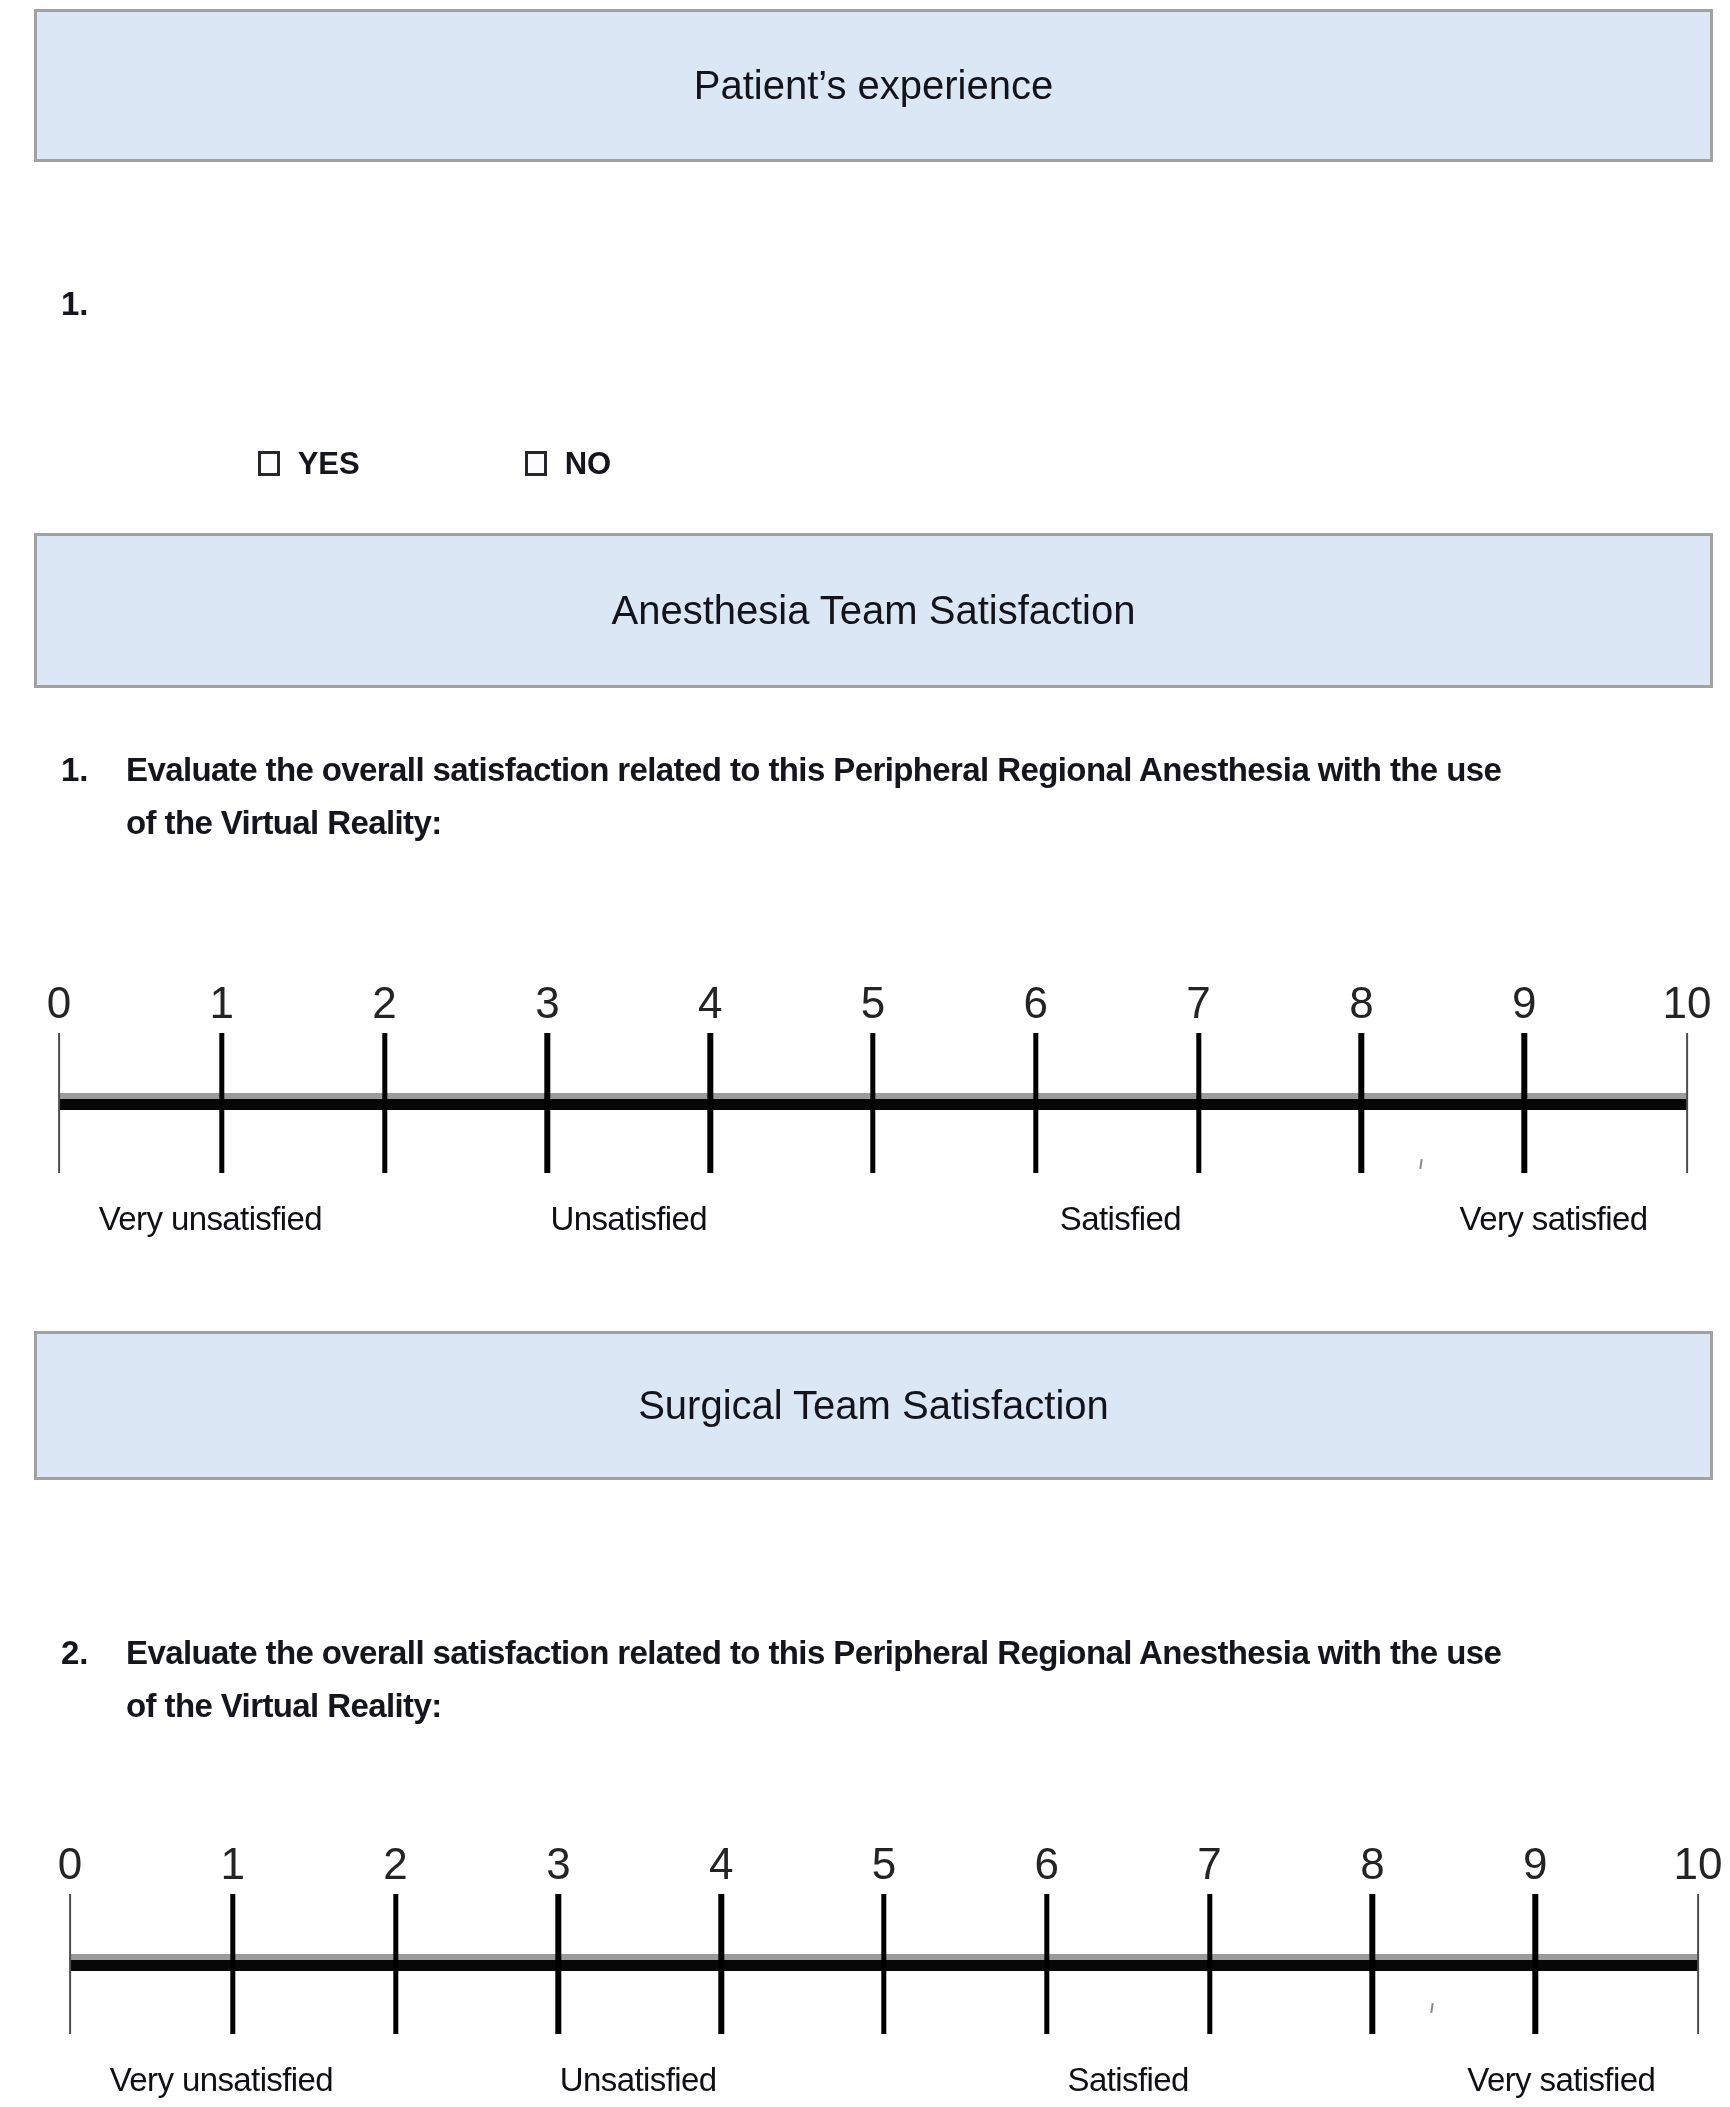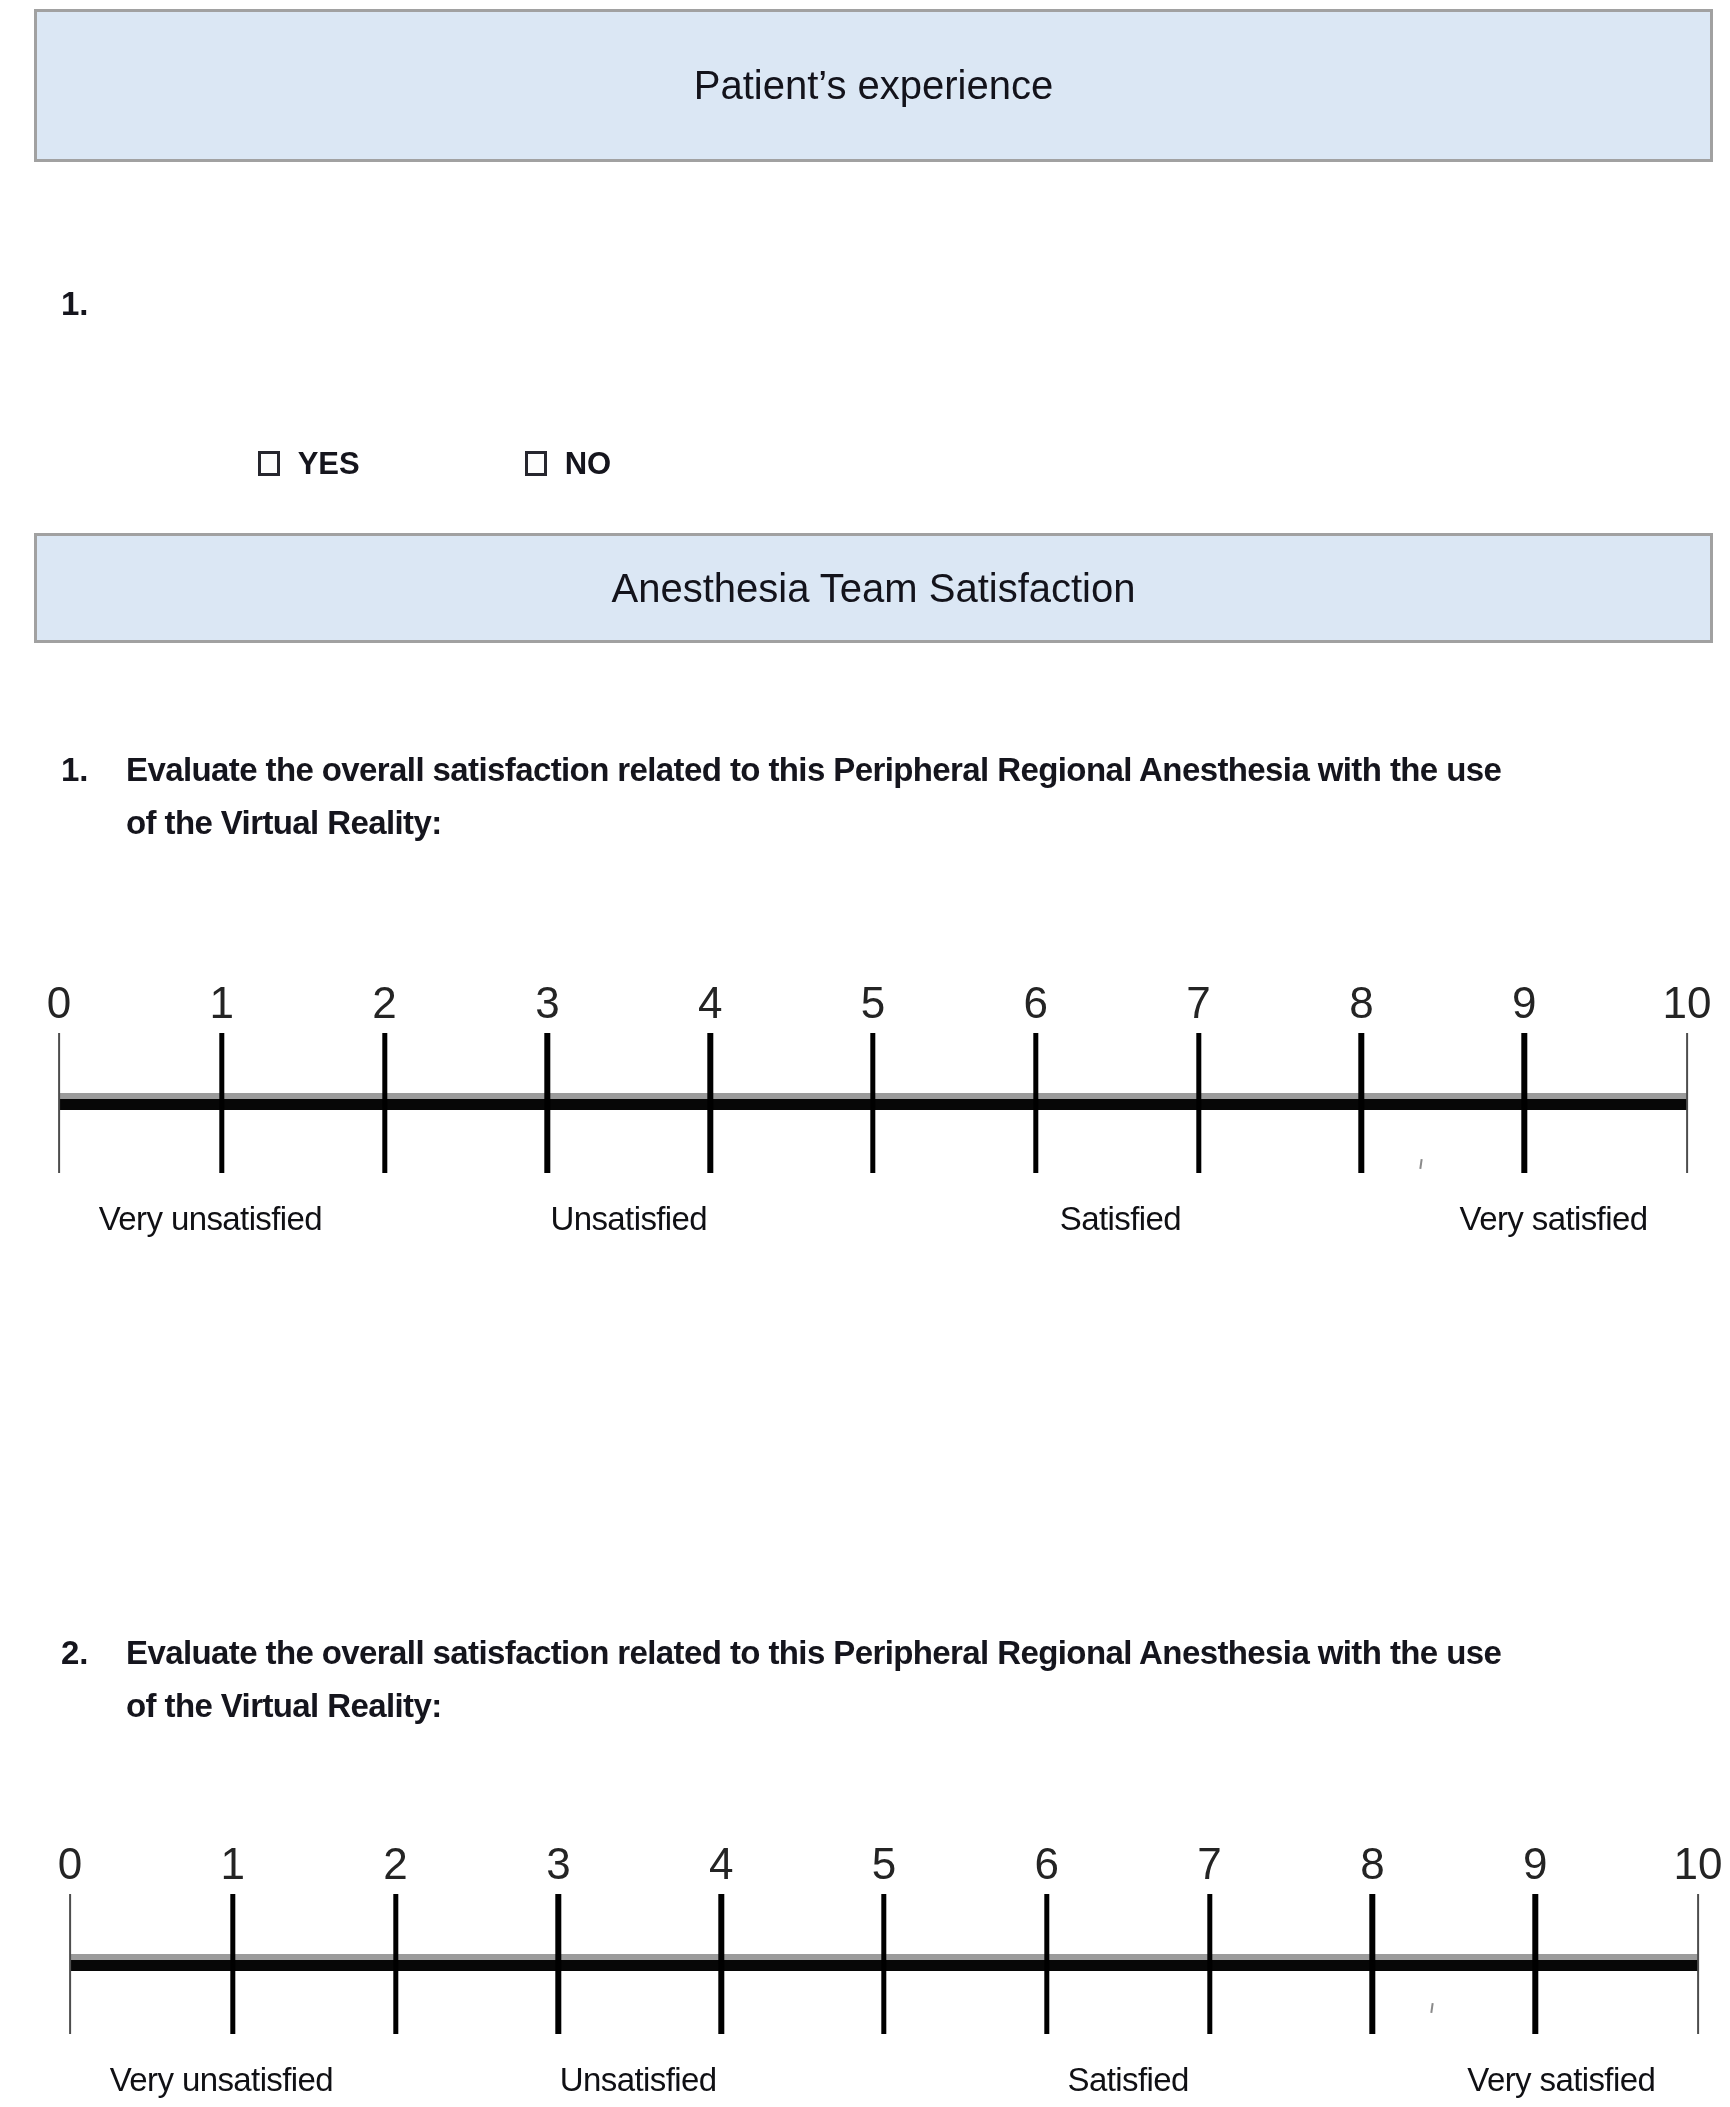--- a/index.html
+++ b/index.html
@@ -66,21 +66,21 @@
 
   <div class="opt" style="left:258px;top:444px;">
     <span class="cb"></span>
     <span class="opt-label">YES</span>
   </div>
   <div class="opt" style="left:525px;top:444px;">
     <span class="cb"></span>
     <span class="opt-label">NO</span>
   </div>
 
-  <section class="hdr" style="top:533px;height:110px;">
+  <section class="hdr" style="top:533px;height:155px;">
     <span class="hdr-title">Anesthesia Team Satisfaction</span>
   </section>
 
   <div class="q" style="top:743px;">
     <span class="q-num">1.</span>
     <div class="q-lines">
       <div class="q-line">Evaluate the overall satisfaction related to this Peripheral Regional Anesthesia with the use</div>
       <div class="q-line">of the Virtual Reality:</div>
     </div>
   </div>
@@ -116,20 +116,23 @@
       </div>
     <div class="anchors">
         <div class="anchor" style="left: 9.3%;">Very unsatisfied</div>
         <div class="anchor" style="left: 35%;">Unsatisfied</div>
         <div class="anchor" style="left: 65.2%;">Satisfied</div>
         <div class="anchor" style="left: 91.8%;">Very satisfied</div>
       </div>
     <span class="artifact" style="top:182px;"></span>
   </figure>
 
+  <section class="hdr" style="top:1331px;height:149px;">
+    <span class="hdr-title">Surgical Team Satisfaction</span>
+  </section>
 
   <div class="q" style="top:1626px;">
     <span class="q-num">2.</span>
     <div class="q-lines">
       <div class="q-line">Evaluate the overall satisfaction related to this Peripheral Regional Anesthesia with the use</div>
       <div class="q-line">of the Virtual Reality:</div>
     </div>
   </div>
 
   <figure class="scale" style="left:70px;top:1838px;">

